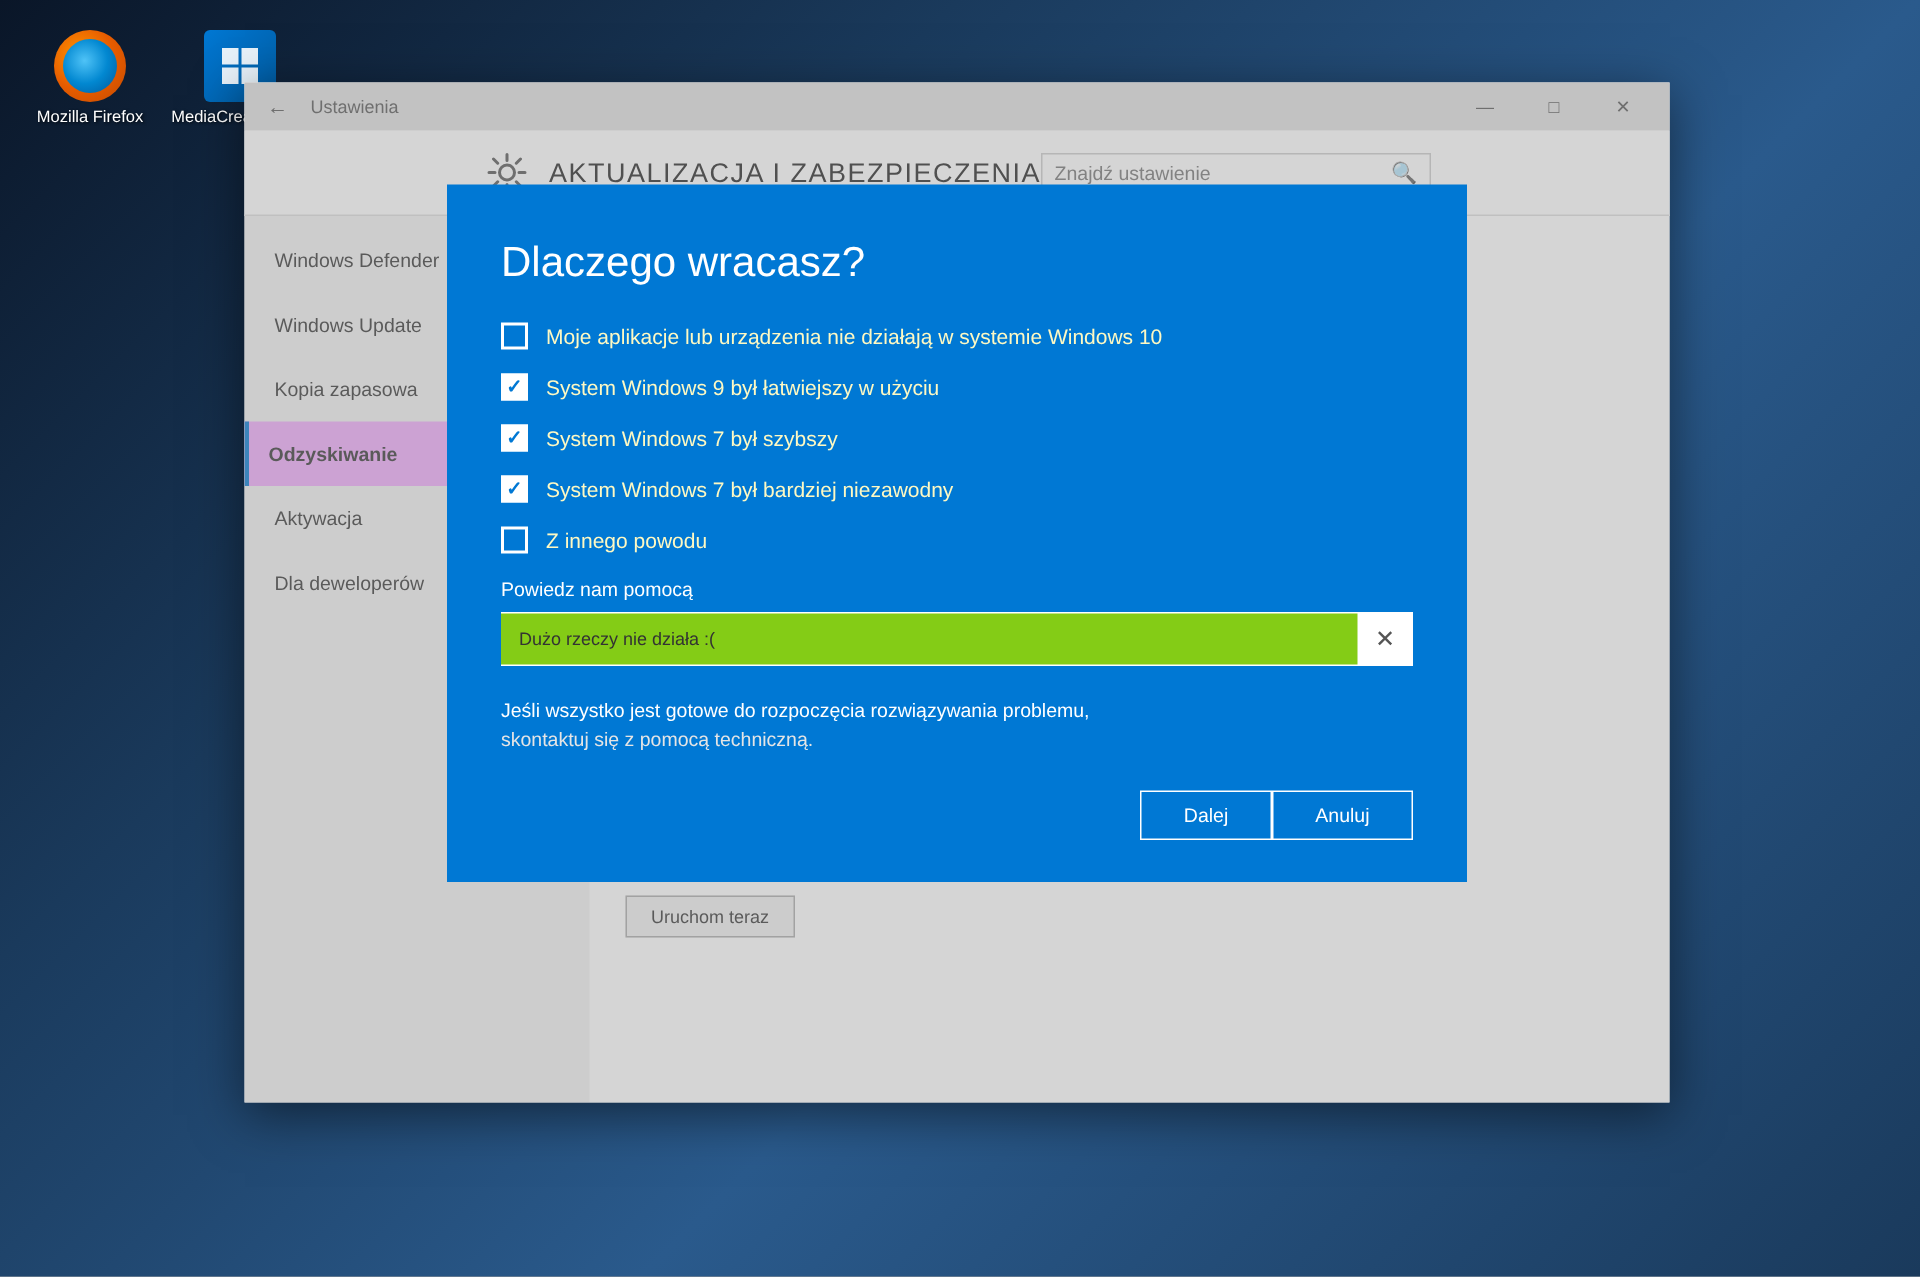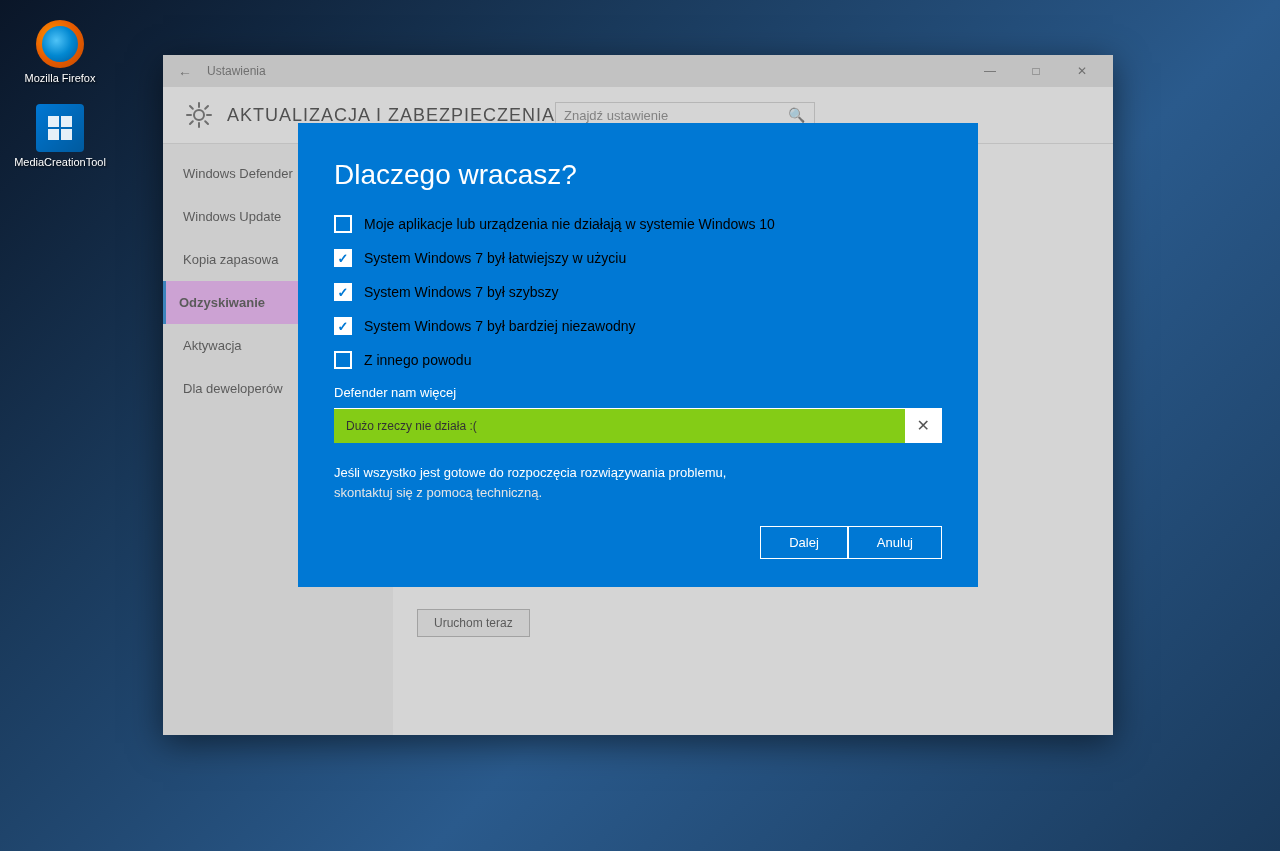--- a/index.html
+++ b/index.html
@@ -19,21 +19,21 @@
       background: linear-gradient(135deg, #0a1628 0%, #1a3a5c 30%, #2a5a8c 60%, #1a3a5c 100%);
       position: relative;
     }
 
     
     .desktop-icons {
       position: absolute;
       top: 20px;
       left: 20px;
       display: flex;
-      flex-direction: column;
+      flex-direction: row;
       gap: 20px;
       justify-content: space-between;
     }
     .desktop-icon {
       display: flex;
       flex-direction: column;
       align-items: center;
       width: 80px;
       cursor: pointer;
     }
@@ -146,21 +146,21 @@
       align-items: center;
       justify-content: center;
       font-size: 12px;
       color: #555;
     }
 
     
     .settings-header {
       display: flex;
       align-items: center;
-      justify-content: flex-start;
+      justify-content: center;
       background: white;
       padding: 12px 20px;
       flex-shrink: 0;
       border-bottom: 1px solid #ddd;
     }
     .settings-header-left {
       display: flex;
       align-items: center;
       gap: 12px;
     }
@@ -285,21 +285,21 @@
       background: white;
     }
     .checkbox-box.checked::after {
       content: '✓';
       color: #0078d4;
       font-size: 13px;
       font-weight: bold;
       line-height: 1;
     }
     .checkbox-label {
-      color: #000000;
+      color: #fef9c3;
       font-size: 14px;
     }
 
     
     .tell-more-label {
       color: white;
       font-size: 13px;
       margin-bottom: 8px;
       margin-top: 8px;
     }
@@ -366,21 +366,21 @@
       margin-top: 400px;
     }
     .start-btn {
       display: inline-block;
       padding: 6px 16px;
       border: 1px solid #aaa;
       background: #f0f0f0;
       font-size: 12px;
       cursor: pointer;
       color: #333;
-      margin-top: 20px;
+      margin-top: 8px;
     }
   </style>
 </head>
 <body>
 
 <div class="desktop">
 
   <div class="desktop-icons">
     <div class="desktop-icon">
       <div class="icon-img">
@@ -473,39 +473,39 @@
 
         <div class="dialog-title">Dlaczego wracasz?</div>
 
         <div class="checkbox-item">
           <div class="checkbox-box"></div>
           <span class="checkbox-label">Moje aplikacje lub urządzenia nie działają w systemie Windows 10</span>
         </div>
 
         <div class="checkbox-item">
           <div class="checkbox-box checked"></div>
-          <span class="checkbox-label">System Windows 7 był łatwiejszy w użyciu</span>
+          <span class="checkbox-label">System Windows 9 był łatwiejszy w użyciu</span>
         </div>
 
         <div class="checkbox-item">
           <div class="checkbox-box checked"></div>
           <span class="checkbox-label">System Windows 7 był szybszy</span>
         </div>
 
         <div class="checkbox-item">
           <div class="checkbox-box checked"></div>
           <span class="checkbox-label">System Windows 7 był bardziej niezawodny</span>
         </div>
 
         <div class="checkbox-item">
           <div class="checkbox-box"></div>
           <span class="checkbox-label">Z innego powodu</span>
         </div>
 
-        <div class="tell-more-label">Defender nam więcej</div>
+        <div class="tell-more-label">Powiedz nam pomocą</div>
 
         <div class="text-input-row">
           <input class="text-input-field" type="text" value="Dużo rzeczy nie działa :(" style="">
           <button class="clear-btn">✕</button>
         </div>
 
         <div class="info-text">
           <span>Jeśli wszystko jest gotowe do rozpoczęcia rozwiązywania problemu,</span><br>
           <a class="info-link">skontaktuj się z pomocą techniczną.</a>
         </div>

